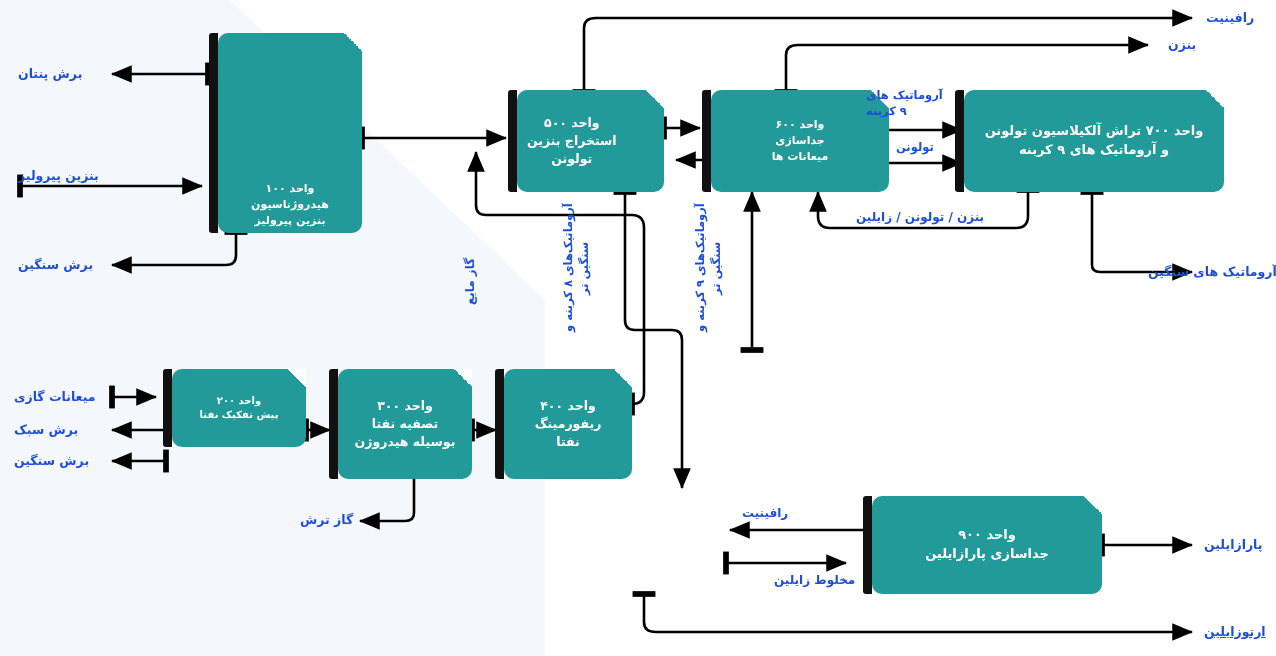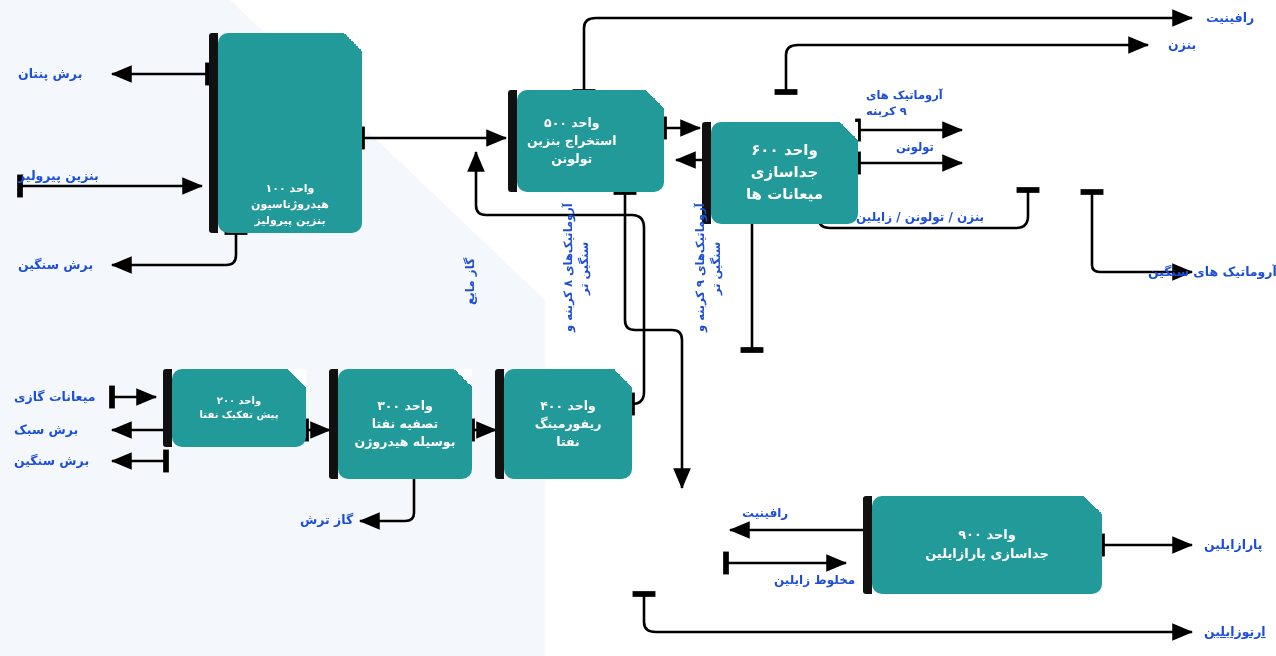--- a/index.html
+++ b/index.html
@@ -170,29 +170,36 @@
 
   <div class="unit" style="left:517px;top:90px;width:147px;height:102px;font-size:12.5px;justify-content:flex-end;">
     <span class="cap"></span>
     <div>
       <span class="txt">واحد ۵۰۰</span>
       <span class="txt">استخراج بنزین</span>
       <span class="txt">تولونن</span>
     </div>
   </div>
 
-  <div class="unit" style="left:711px;top:90px;width:147px;height:102px;font-size:15px;margin-top:32px;">
+  <div class="unit" style="left:711px;top:90px;width:178px;height:102px;font-size:11px;">
     <span class="cap"></span>
     <div>
       <span class="txt">واحد ۶۰۰</span>
       <span class="txt">جداسازی</span>
       <span class="txt">میعانات ها</span>
     </div>
   </div>
 
+  <div class="unit" style="left:964px;top:90px;width:260px;height:102px;font-size:13px;">
+    <span class="cap"></span>
+    <div>
+      <span class="txt">واحد ۷۰۰ تراش آلکیلاسیون تولونن</span>
+      <span class="txt">و آروماتیک های ۹ کربنه</span>
+    </div>
+  </div>
 
 
   <div class="unit" style="left:872px;top:496px;width:230px;height:98px;font-size:13px;">
     <span class="cap"></span>
     <div>
       <span class="txt">واحد ۹۰۰</span>
       <span class="txt">جداسازی پارازایلین</span>
     </div>
   </div>
 

